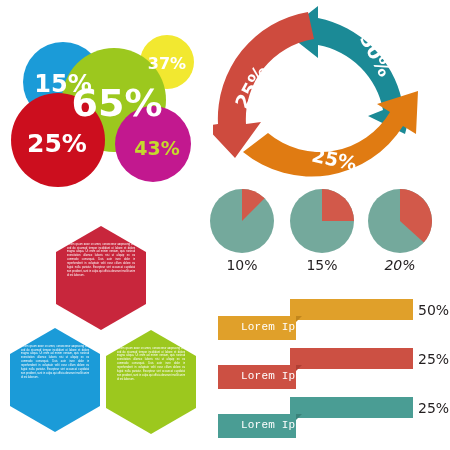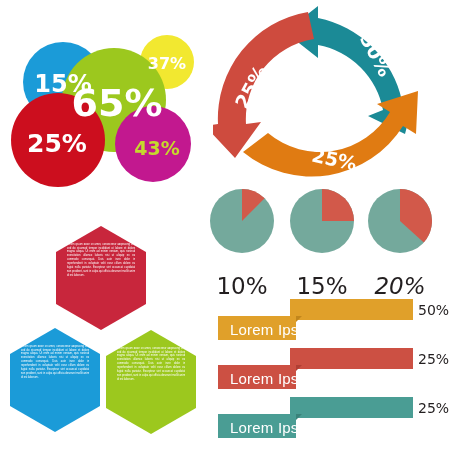--- a/index.html
+++ b/index.html
@@ -33,23 +33,23 @@
 
   
   .pies{position:absolute;left:200px;top:188px;width:250px;height:98px;}
   .pie-col{position:absolute;top:0;width:76px;text-align:center;}
   .pie-col.c1{left:4px;}
   .pie-col.c2{left:84px;}
   .pie-col.c3{left:162px;font-style:italic;}
   .pie-col svg{display:block;margin:0 auto;}
   .pie-cap{
     font-family:"DejaVu Sans", sans-serif;
-    font-size:23px;
+    font-size:14px;
     color:#231f20;
-    margin-top:19px;
+    margin-top:3px;
     letter-spacing:0px;
   }
 
   
   .hexwrap{position:absolute;left:2px;top:218px;width:212px;height:232px;}
   .hex{
     position:absolute;
     clip-path:polygon(50% 0%, 100% 25%, 100% 75%, 50% 100%, 0% 75%, 0% 25%);
   }
   .hex-a{left:54px;top:8px;width:90px;height:104px;background:#c8263c;}
@@ -75,25 +75,25 @@
   .bar-top{
     position:absolute;left:84px;top:7px;height:21px;
   }
   .bar-bot{
     position:absolute;left:12px;top:24px;height:24px;
   }
   .bar-tri{
     position:absolute;top:24px;width:12px;height:12px;
   }
   .bar-txt{
-    position:absolute;left:24px;top:29px;
+    position:absolute;left:35px;top:29px;
     color:#ffffff;
-    font-size:15px;
+    font-size:11px;
     letter-spacing:.2px;
-    font-family:Liberation Sans, sans-serif;
+    font-family:Liberation Mono, monospace;
     white-space:nowrap;
   }
   .bar-pct{
     position:absolute;
     top:10px;
     font-family:"DejaVu Sans", sans-serif;
     font-size:14px;
     color:#231f20;
     white-space:nowrap;
   }

